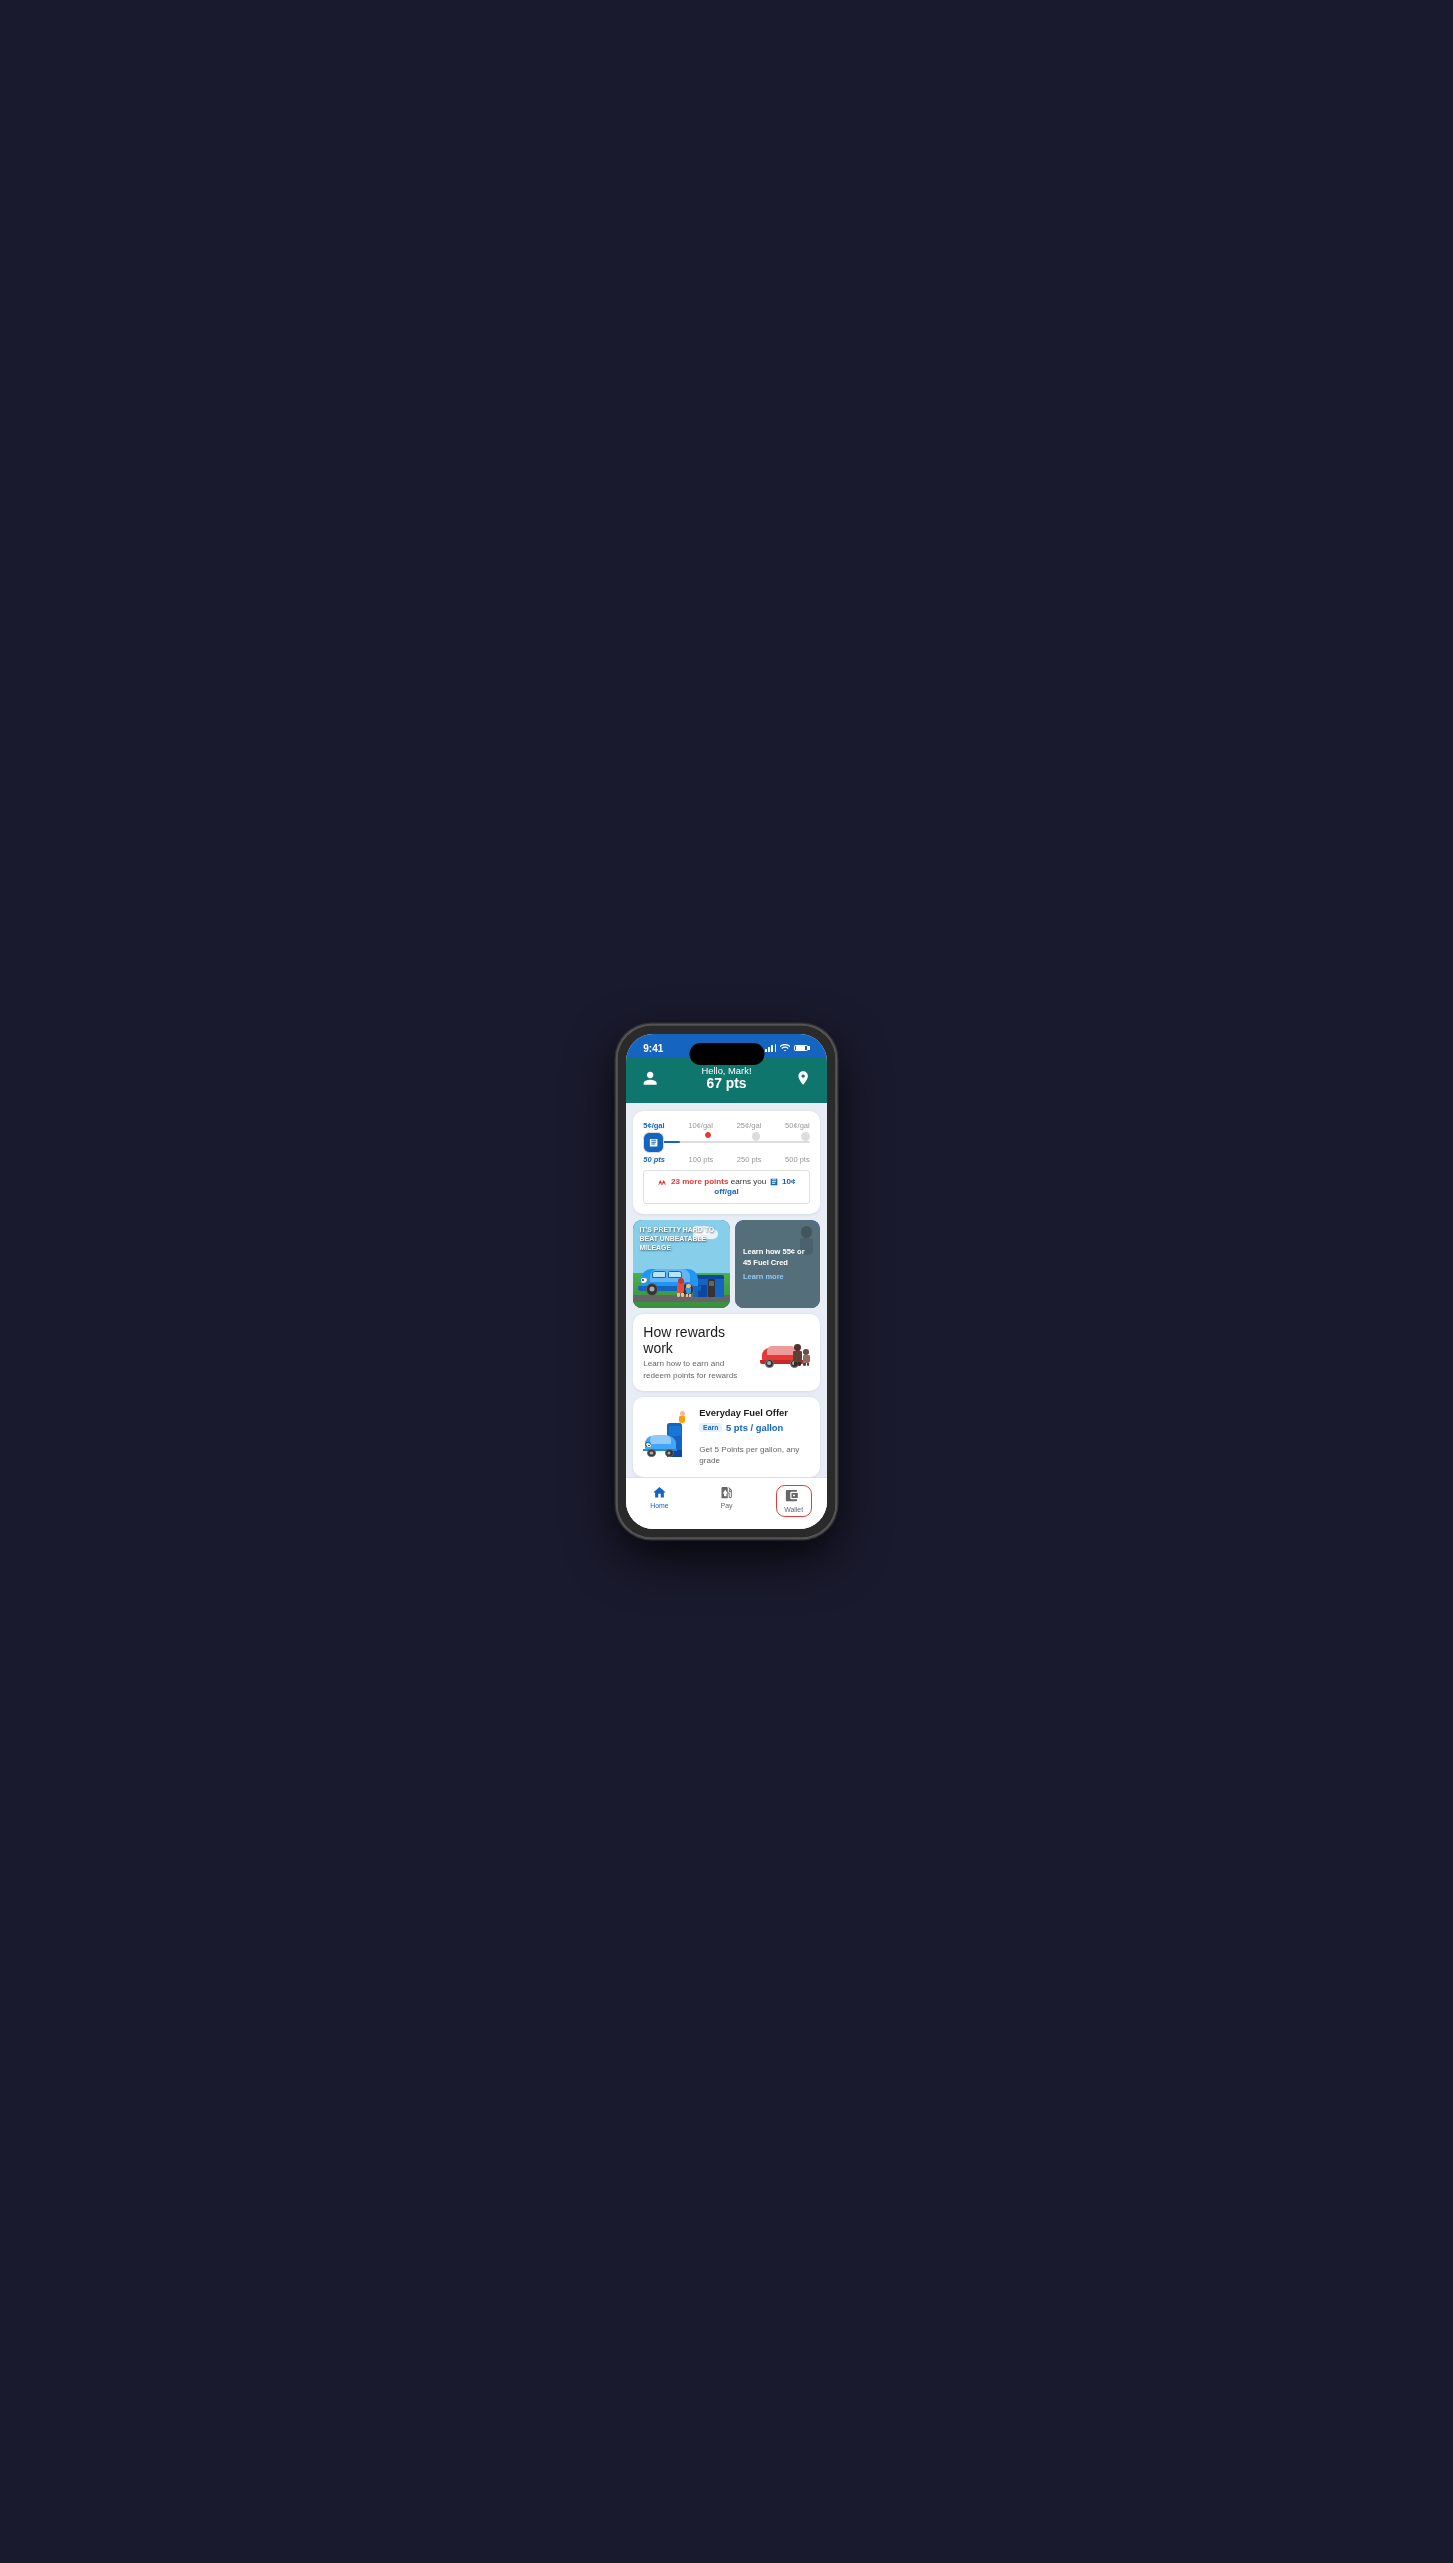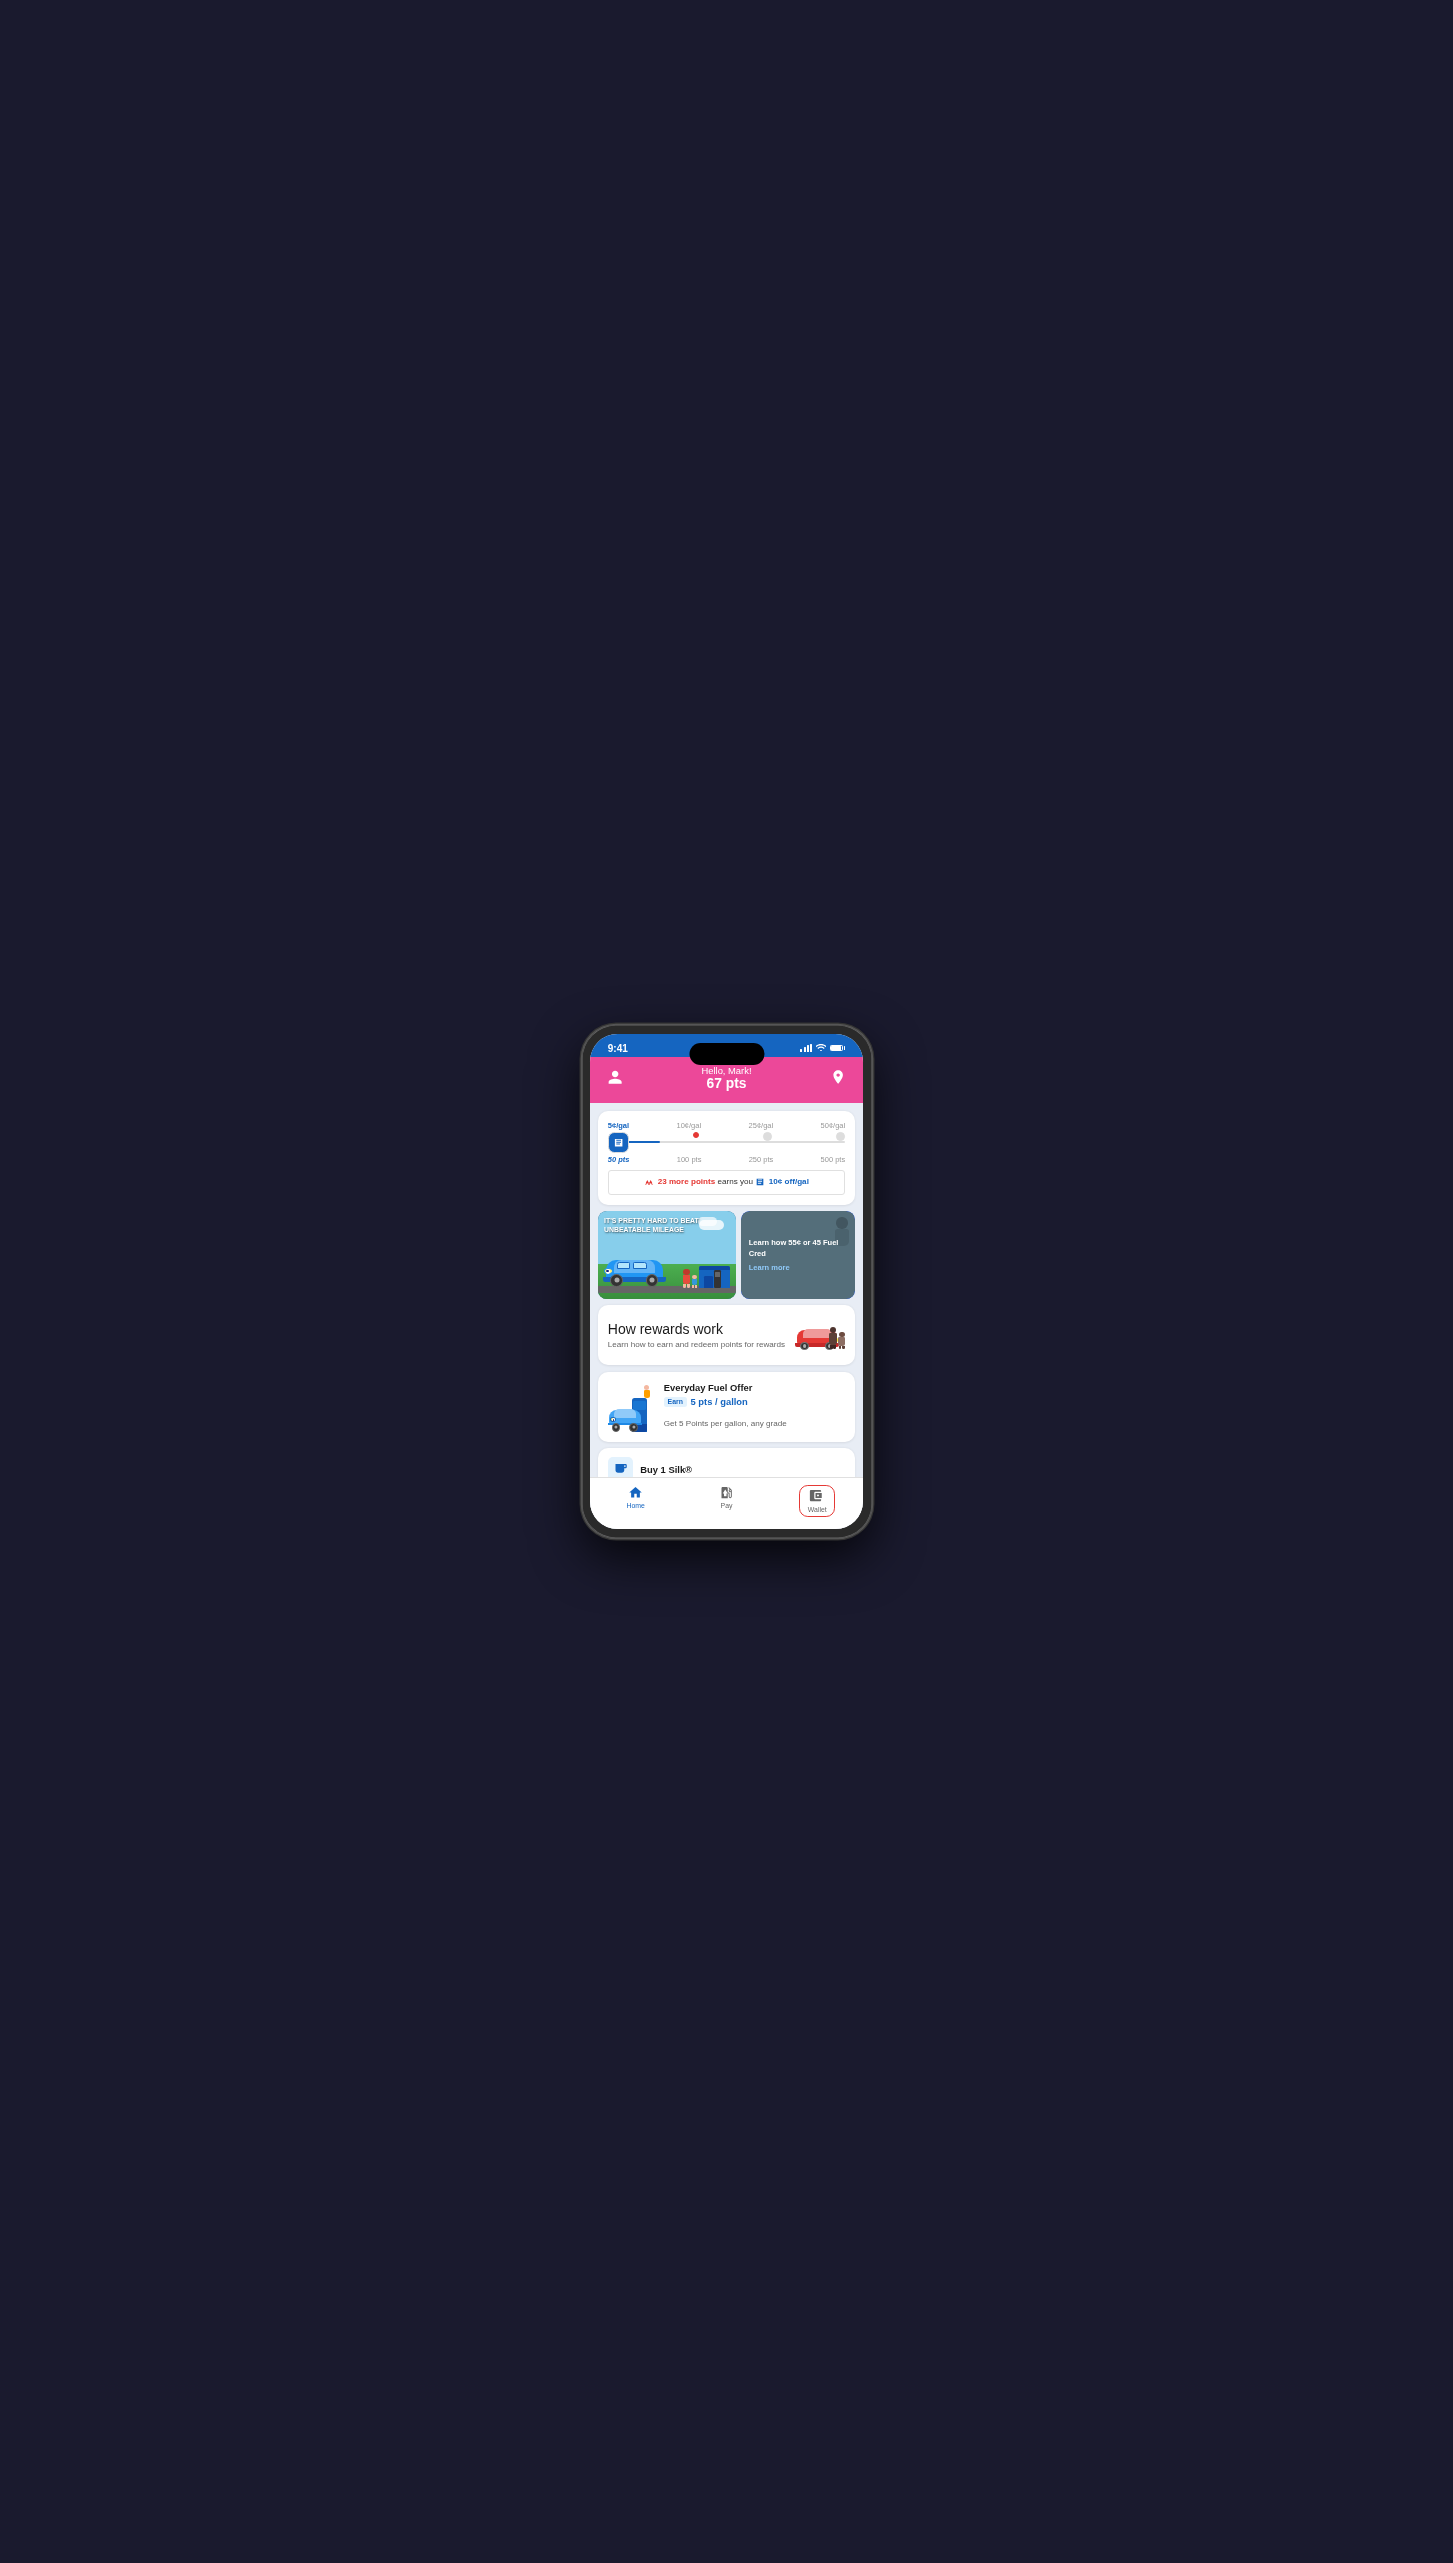--- a/index.html
+++ b/index.html
@@ -6,21 +6,21 @@
     * { margin: 0; padding: 0; box-sizing: border-box; }
     body {
       background: #1a1a2e;
       display: flex;
       justify-content: center;
       align-items: center;
       min-height: 100vh;
       font-family: -apple-system, BlinkMacSystemFont, 'Helvetica Neue', Arial, sans-serif;
     }
     .phone-outer {
-      width: 290px;
+      width: 219px;
       background: #2a2a2a;
       border-radius: 34px;
       padding: 8.8px;
       box-shadow: 0 0 0 1.3px #555, 0 0 0 2.5px #333, 0 19px 50px rgba(0,0,0,0.8), inset 0 0 0 0.6px #666;
       position: relative;
     }
     .phone-inner {
       background: #fff;
       border-radius: 27.5px;
       overflow: hidden;
@@ -46,25 +46,25 @@
       left: 50%;
       transform: translateX(-50%);
       width: 75px;
       height: 22.5px;
       background: #000;
       border-radius: 12.5px;
       z-index: 10;
     }
     
     .header {
-      background: #ec4899;
+      background: #0f766e;
       padding: 7.5px 12.5px 12.5px;
       display: flex;
       justify-content: space-between;
-      align-items: flex-start;
+      align-items: center;
       position: relative;
     }
     .header-center { text-align: center; color: white; }
     .header-greeting { font-size: 9.4px; font-weight: 400; }
     .header-points { font-size: 13.8px; font-weight: 700; }
     .header-icon-btn {
       width: 24px;
       height: 24px;
       display: flex;
       align-items: center;

